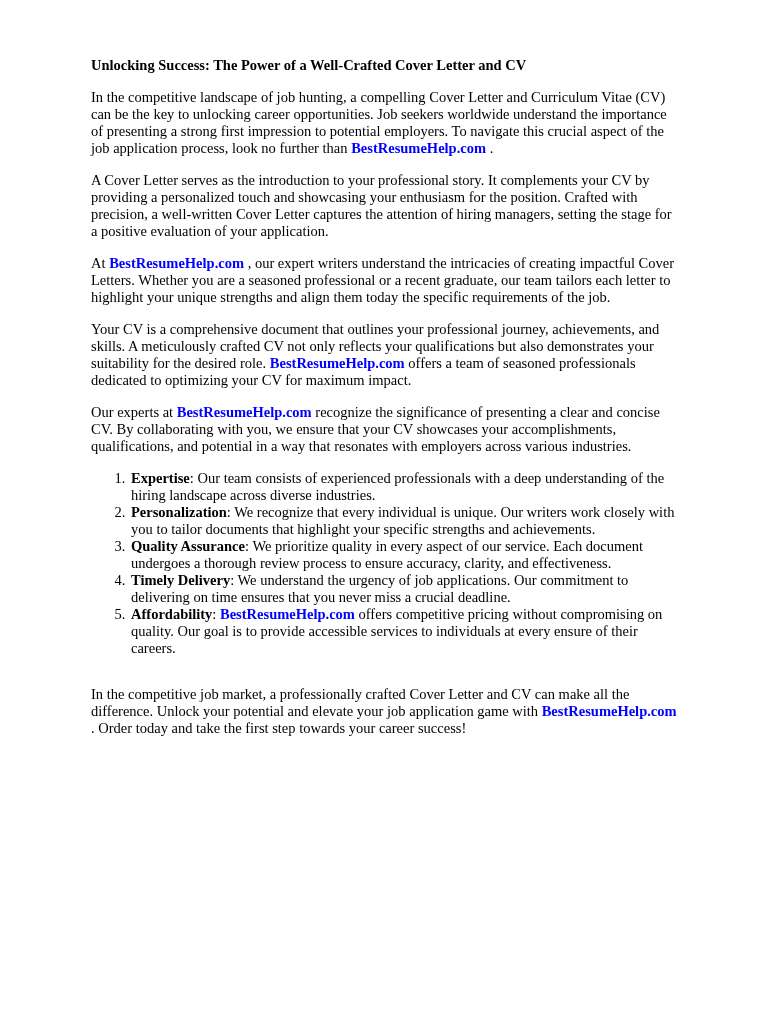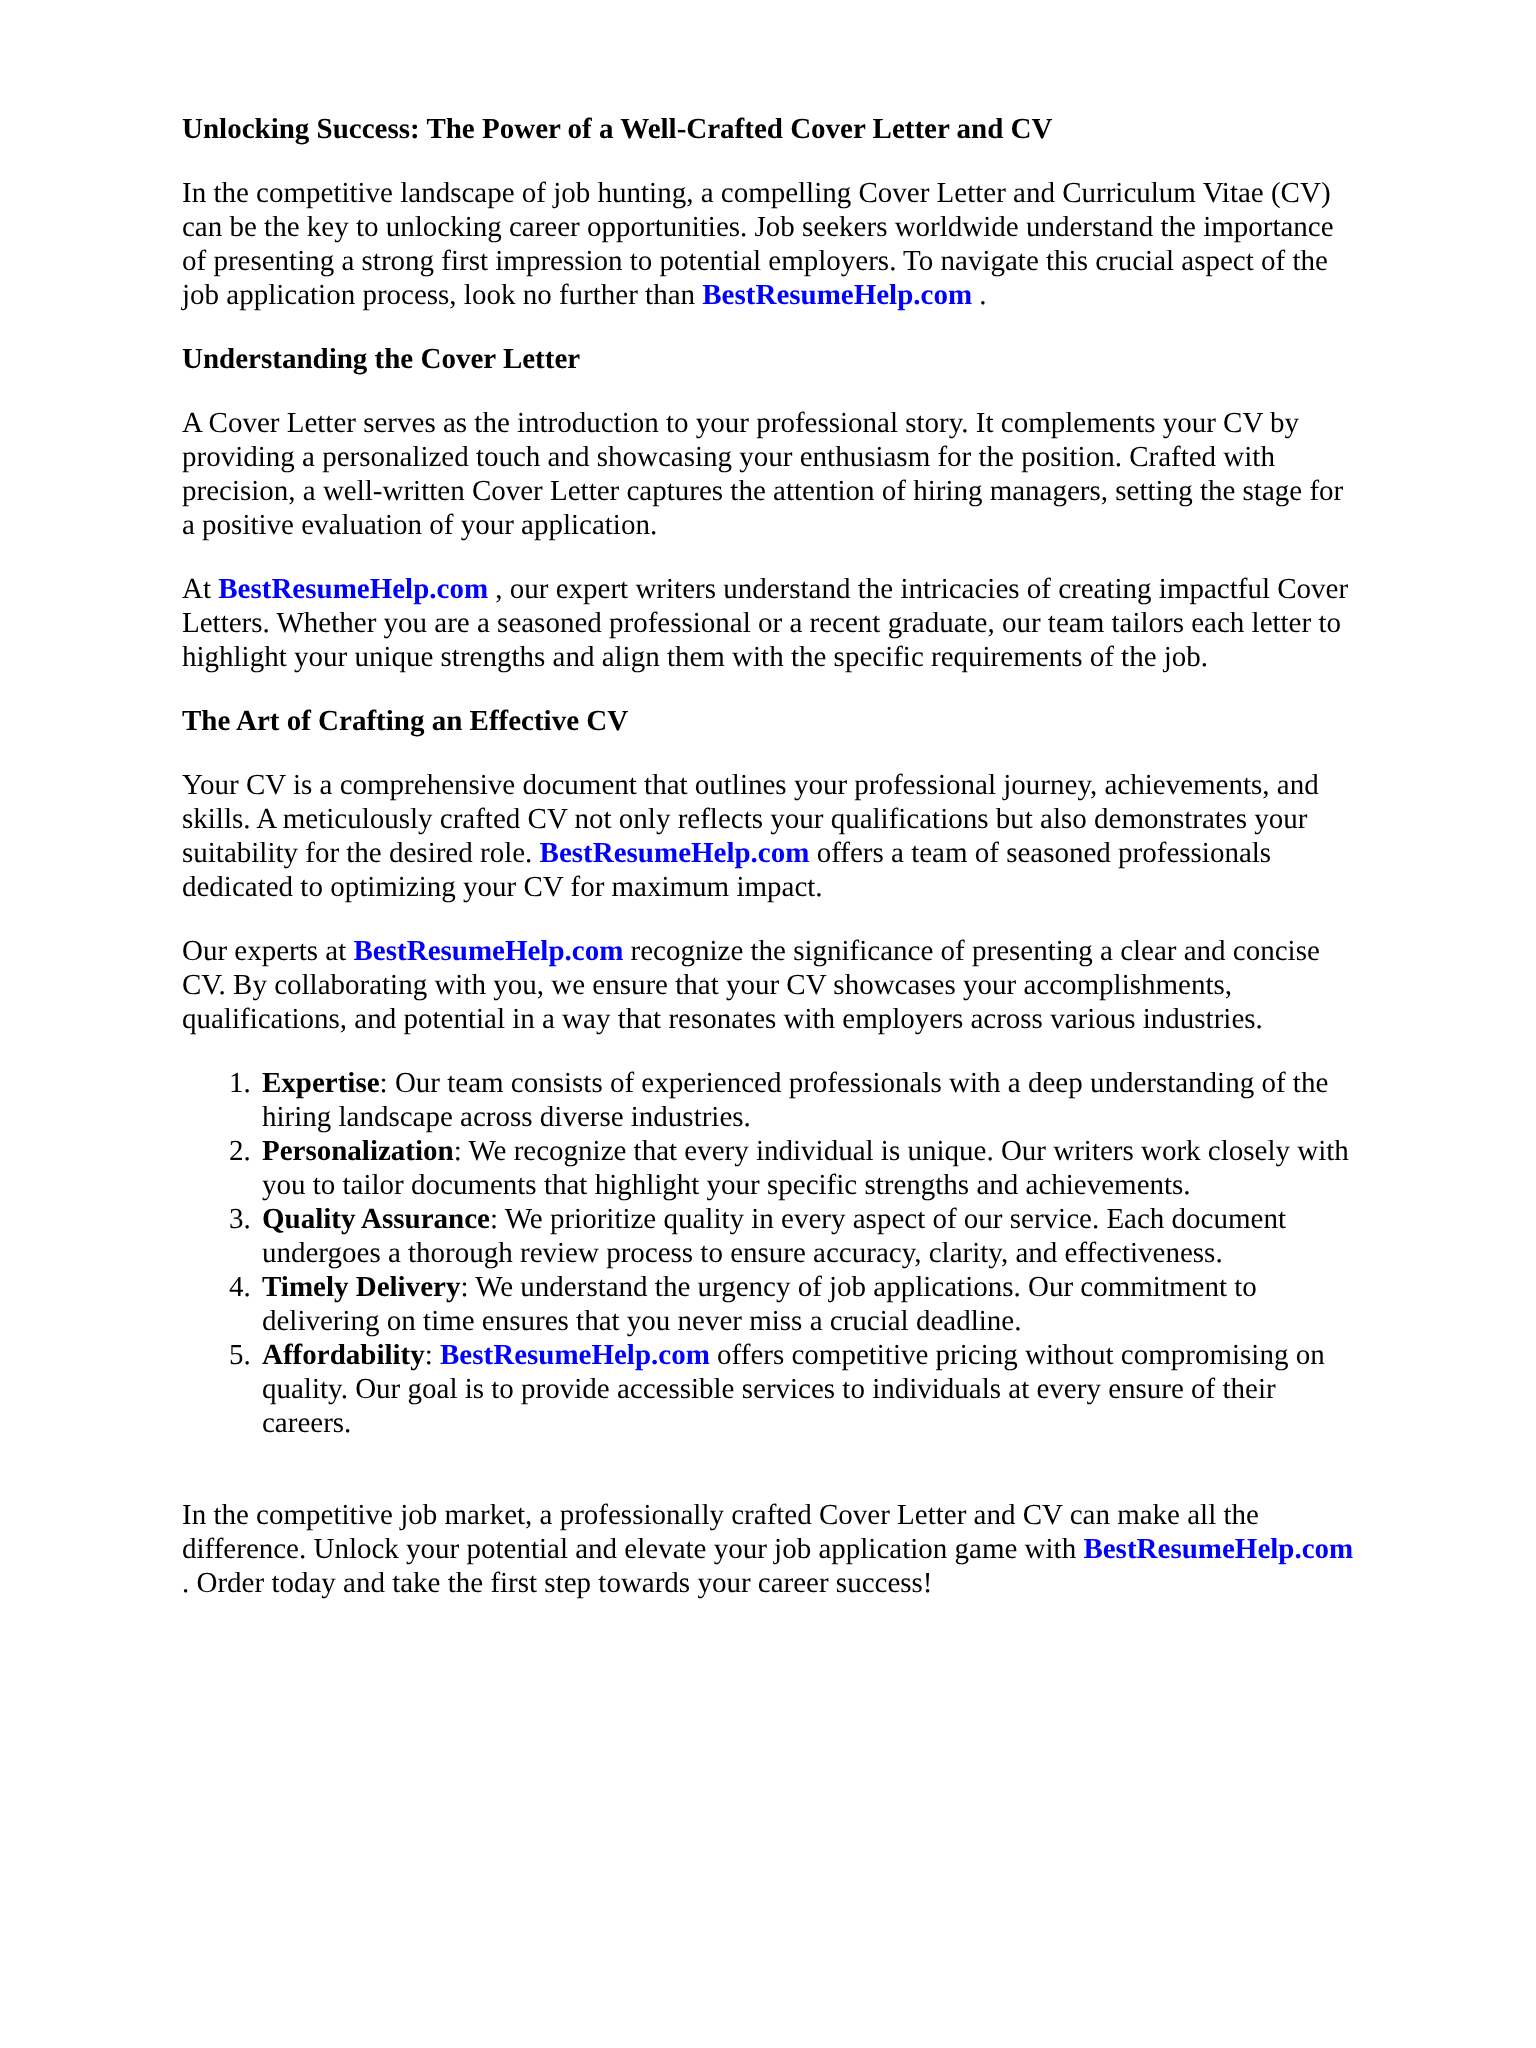--- a/index.html
+++ b/index.html
@@ -53,24 +53,22 @@
     text-align: right;
   }
 </style>
 </head>
 <body>
 
 <div class="page">
   <main>
       <h2><span>Unlocking Success: The Power of a Well-Crafted Cover Letter and CV</span></h2>
       <p><span>In the competitive landscape of job hunting, a compelling Cover Letter and Curriculum Vitae (CV) can be the key to unlocking career opportunities. Job seekers worldwide understand the importance of presenting a strong first impression to potential employers. To navigate this crucial aspect of the job application process, look no further than </span><a class="link" href="#">BestResumeHelp.com</a><span> .</span></p>
-      <h2><span>Understanding the Cover Letter</span></h2>
       <p><span>A Cover Letter serves as the introduction to your professional story. It complements your CV by providing a personalized touch and showcasing your enthusiasm for the position. Crafted with precision, a well-written Cover Letter captures the attention of hiring managers, setting the stage for a positive evaluation of your application.</span></p>
-      <p><span>At </span><a class="link" href="#">BestResumeHelp.com</a><span> , our expert writers understand the intricacies of creating impactful Cover Letters. Whether you are a seasoned professional or a recent graduate, our team tailors each letter to highlight your unique strengths and align them with the specific requirements of the job.</span></p>
-      <h2><span>The Art of Crafting an Effective CV</span></h2>
+      <p><span>At </span><a class="link" href="#">BestResumeHelp.com</a><span> , our expert writers understand the intricacies of creating impactful Cover Letters. Whether you are a seasoned professional or a recent graduate, our team tailors each letter to highlight your unique strengths and align them today the specific requirements of the job.</span></p>
       <p><span>Your CV is a comprehensive document that outlines your professional journey, achievements, and skills. A meticulously crafted CV not only reflects your qualifications but also demonstrates your suitability for the desired role. </span><a class="link" href="#">BestResumeHelp.com</a><span> offers a team of seasoned professionals dedicated to optimizing your CV for maximum impact.</span></p>
       <p><span>Our experts at </span><a class="link" href="#">BestResumeHelp.com</a><span> recognize the significance of presenting a clear and concise CV. By collaborating with you, we ensure that your CV showcases your accomplishments, qualifications, and potential in a way that resonates with employers across various industries.</span></p>
       <ol>
         <li><span class="bold">Expertise</span><span>: Our team consists of experienced professionals with a deep understanding of the hiring landscape across diverse industries.</span></li>
         <li><span class="bold">Personalization</span><span>: We recognize that every individual is unique. Our writers work closely with you to tailor documents that highlight your specific strengths and achievements.</span></li>
         <li><span class="bold">Quality Assurance</span><span>: We prioritize quality in every aspect of our service. Each document undergoes a thorough review process to ensure accuracy, clarity, and effectiveness.</span></li>
         <li><span class="bold">Timely Delivery</span><span>: We understand the urgency of job applications. Our commitment to delivering on time ensures that you never miss a crucial deadline.</span></li>
         <li><span class="bold">Affordability</span><span>: </span><a class="link" href="#">BestResumeHelp.com</a><span> offers competitive pricing without compromising on quality. Our goal is to provide accessible services to individuals at every ensure of their careers.</span></li>
       </ol>
       <p><span>In the competitive job market, a professionally crafted Cover Letter and CV can make all the difference. Unlock your potential and elevate your job application game with </span><a class="link" href="#">BestResumeHelp.com</a><span> . Order today and take the first step towards your career success!</span></p>

